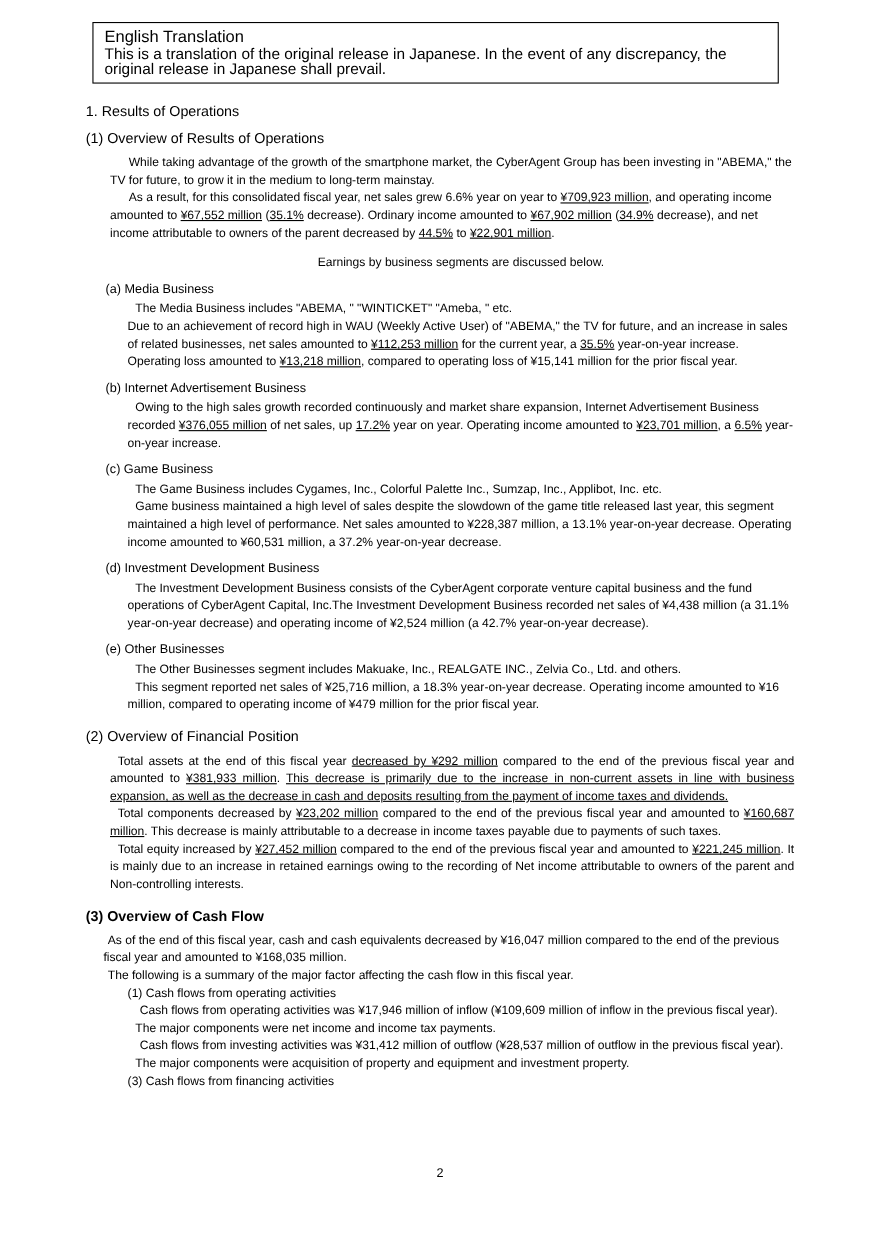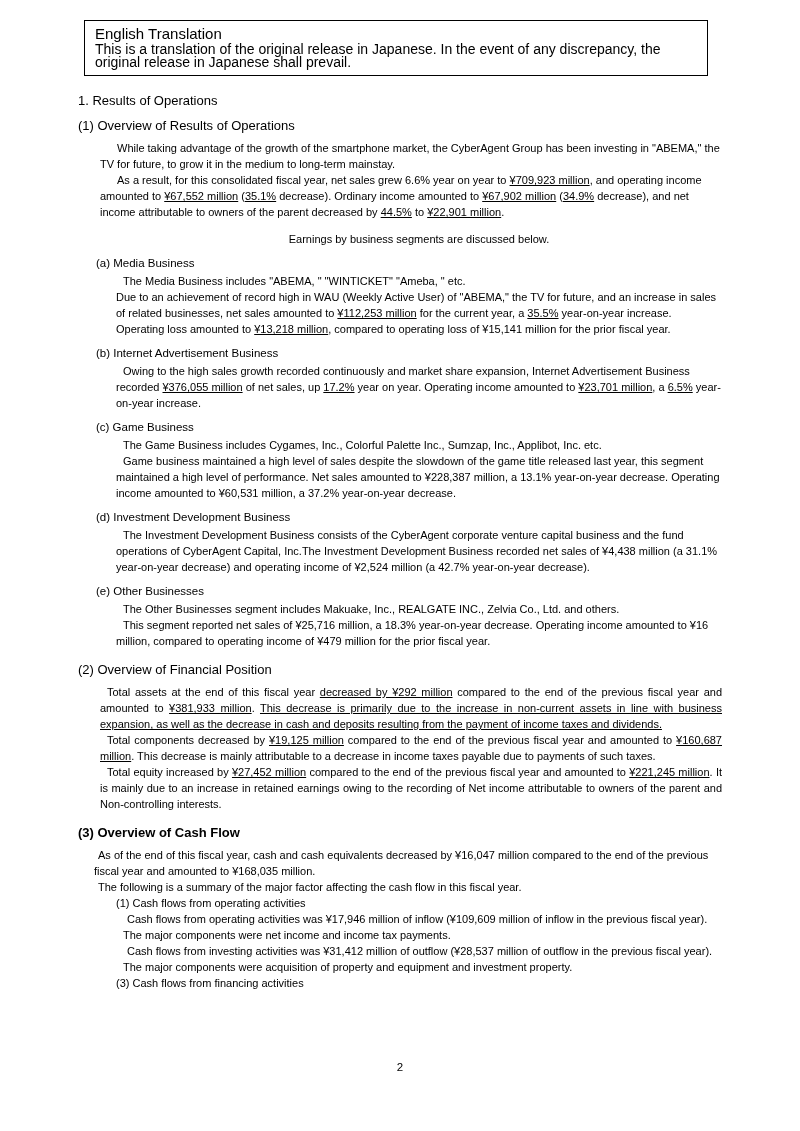--- a/index.html
+++ b/index.html
@@ -104,21 +104,21 @@
     <div class="h-sub">(e) Other Businesses</div>
     <div class="sub-body">
       <p><span>The Other Businesses segment includes Makuake, Inc., REALGATE INC., Zelvia Co., Ltd. and others.</span></p>
       <p><span>This segment reported net sales of ¥25,716 million, a 18.3% year-on-year decrease. Operating income amounted to ¥16 million, compared to operating income of ¥479 million for the prior fiscal year.</span></p>
     </div>
   </div>
 
   <div class="h-section" style="margin-top:12px;">(2) Overview of Financial Position</div>
   <div class="s2-body">
     <p><span>Total assets at the end of this fiscal year </span><span class="u">decreased by ¥292 million</span><span> compared to the end of the previous fiscal year and amounted to </span><span class="u">¥381,933 million</span><span>. </span><span class="u">This decrease is primarily due to the increase in non-current assets in line with business expansion, as well as the decrease in cash and deposits resulting from the payment of income taxes and dividends.</span></p>
-    <p><span>Total components decreased by </span><span class="u">¥19,125 million</span><span> compared to the end of the previous fiscal year and amounted to </span><span class="u">¥160,687 million</span><span>. This decrease is mainly attributable to a decrease in income taxes payable due to payments of such taxes.</span></p>
+    <p><span>Total components decreased by </span><span class="u">¥23,202 million</span><span> compared to the end of the previous fiscal year and amounted to </span><span class="u">¥160,687 million</span><span>. This decrease is mainly attributable to a decrease in income taxes payable due to payments of such taxes.</span></p>
     <p><span>Total equity increased by </span><span class="u">¥27,452 million</span><span> compared to the end of the previous fiscal year and amounted to </span><span class="u">¥221,245 million</span><span>. It is mainly due to an increase in retained earnings owing to the recording of Net income attributable to owners of the parent and Non-controlling interests.</span></p>
   </div>
 
   <div class="h-section" style="margin-top:12px;font-weight:bold;">(3) Overview of Cash Flow</div>
   <div class="s3-body">
     <p><span>As of the end of this fiscal year, cash and cash equivalents decreased by ¥16,047 million compared to the end of the previous fiscal year and amounted to ¥168,035 million.</span></p>
     <p><span>The following is a summary of the major factor affecting the cash flow in this fiscal year.</span></p>
 
     <p class="cf-heading">(1) Cash flows from operating activities</p>
     <p class="cf-para"><span>Cash flows from operating activities was ¥17,946 million of inflow (¥109,609 million of inflow in the previous fiscal year). The major components were net income and income tax payments.</span></p>

